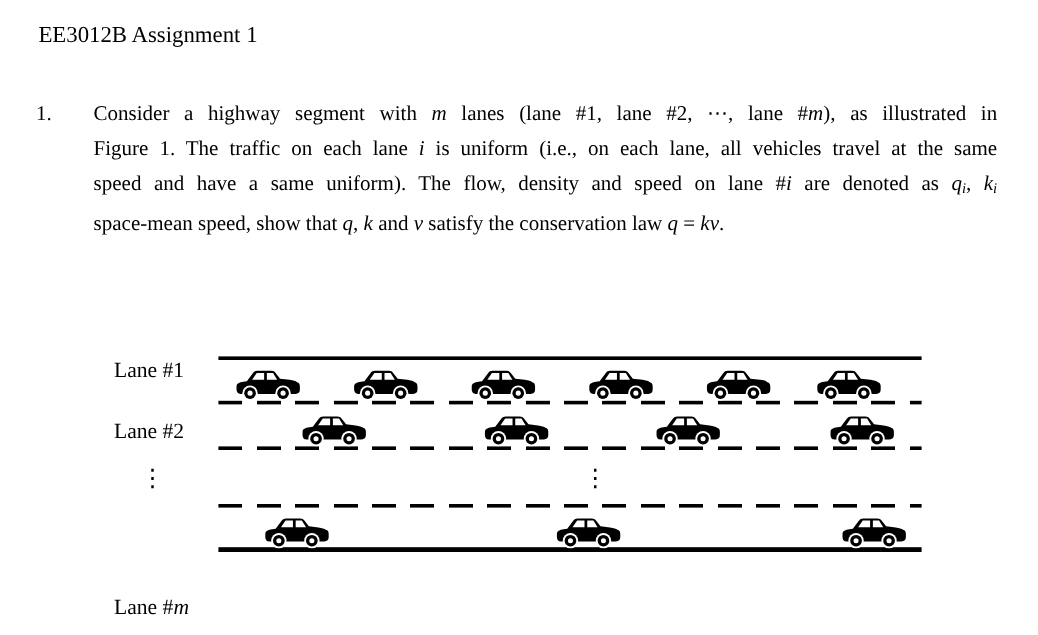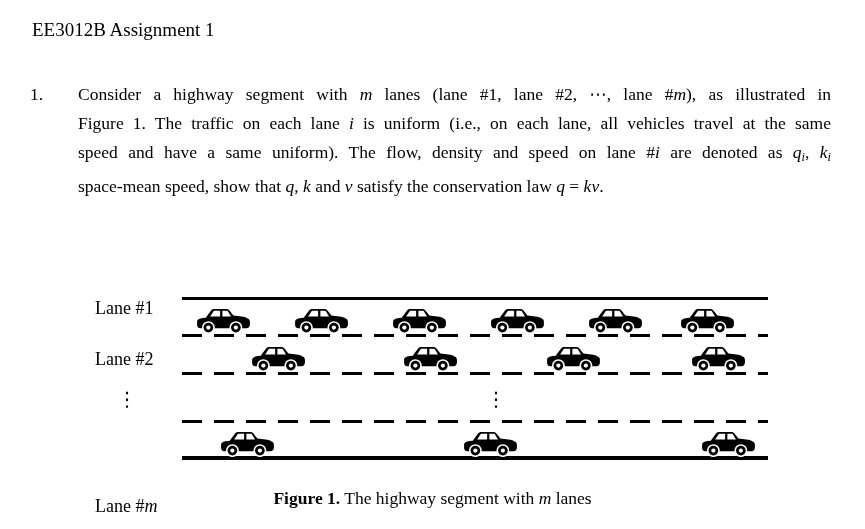--- a/index.html
+++ b/index.html
@@ -218,14 +218,13 @@
           <circle cx="13.5" cy="22.3" r="5.3" fill="#000000"></circle>
           <circle cx="43.5" cy="22.3" r="5.3" fill="#000000"></circle>
           <circle cx="13.5" cy="22.3" r="2.3" fill="#ffffff"></circle>
           <circle cx="43.5" cy="22.3" r="2.3" fill="#ffffff"></circle>
         </svg>
       </div>
       <div class="vellipsis" style="left: 117px; top: 389px;">⋮</div>
       <div class="vellipsis" style="left: 486px; top: 389px;">⋮</div>
     </div>
 
-  <div class="caption"><span class="bd">Figure 1.</span><span> The highway segment with </span><span class="it">m</span><span> lanes</span></div>
 </div>
 
 </body></html>

